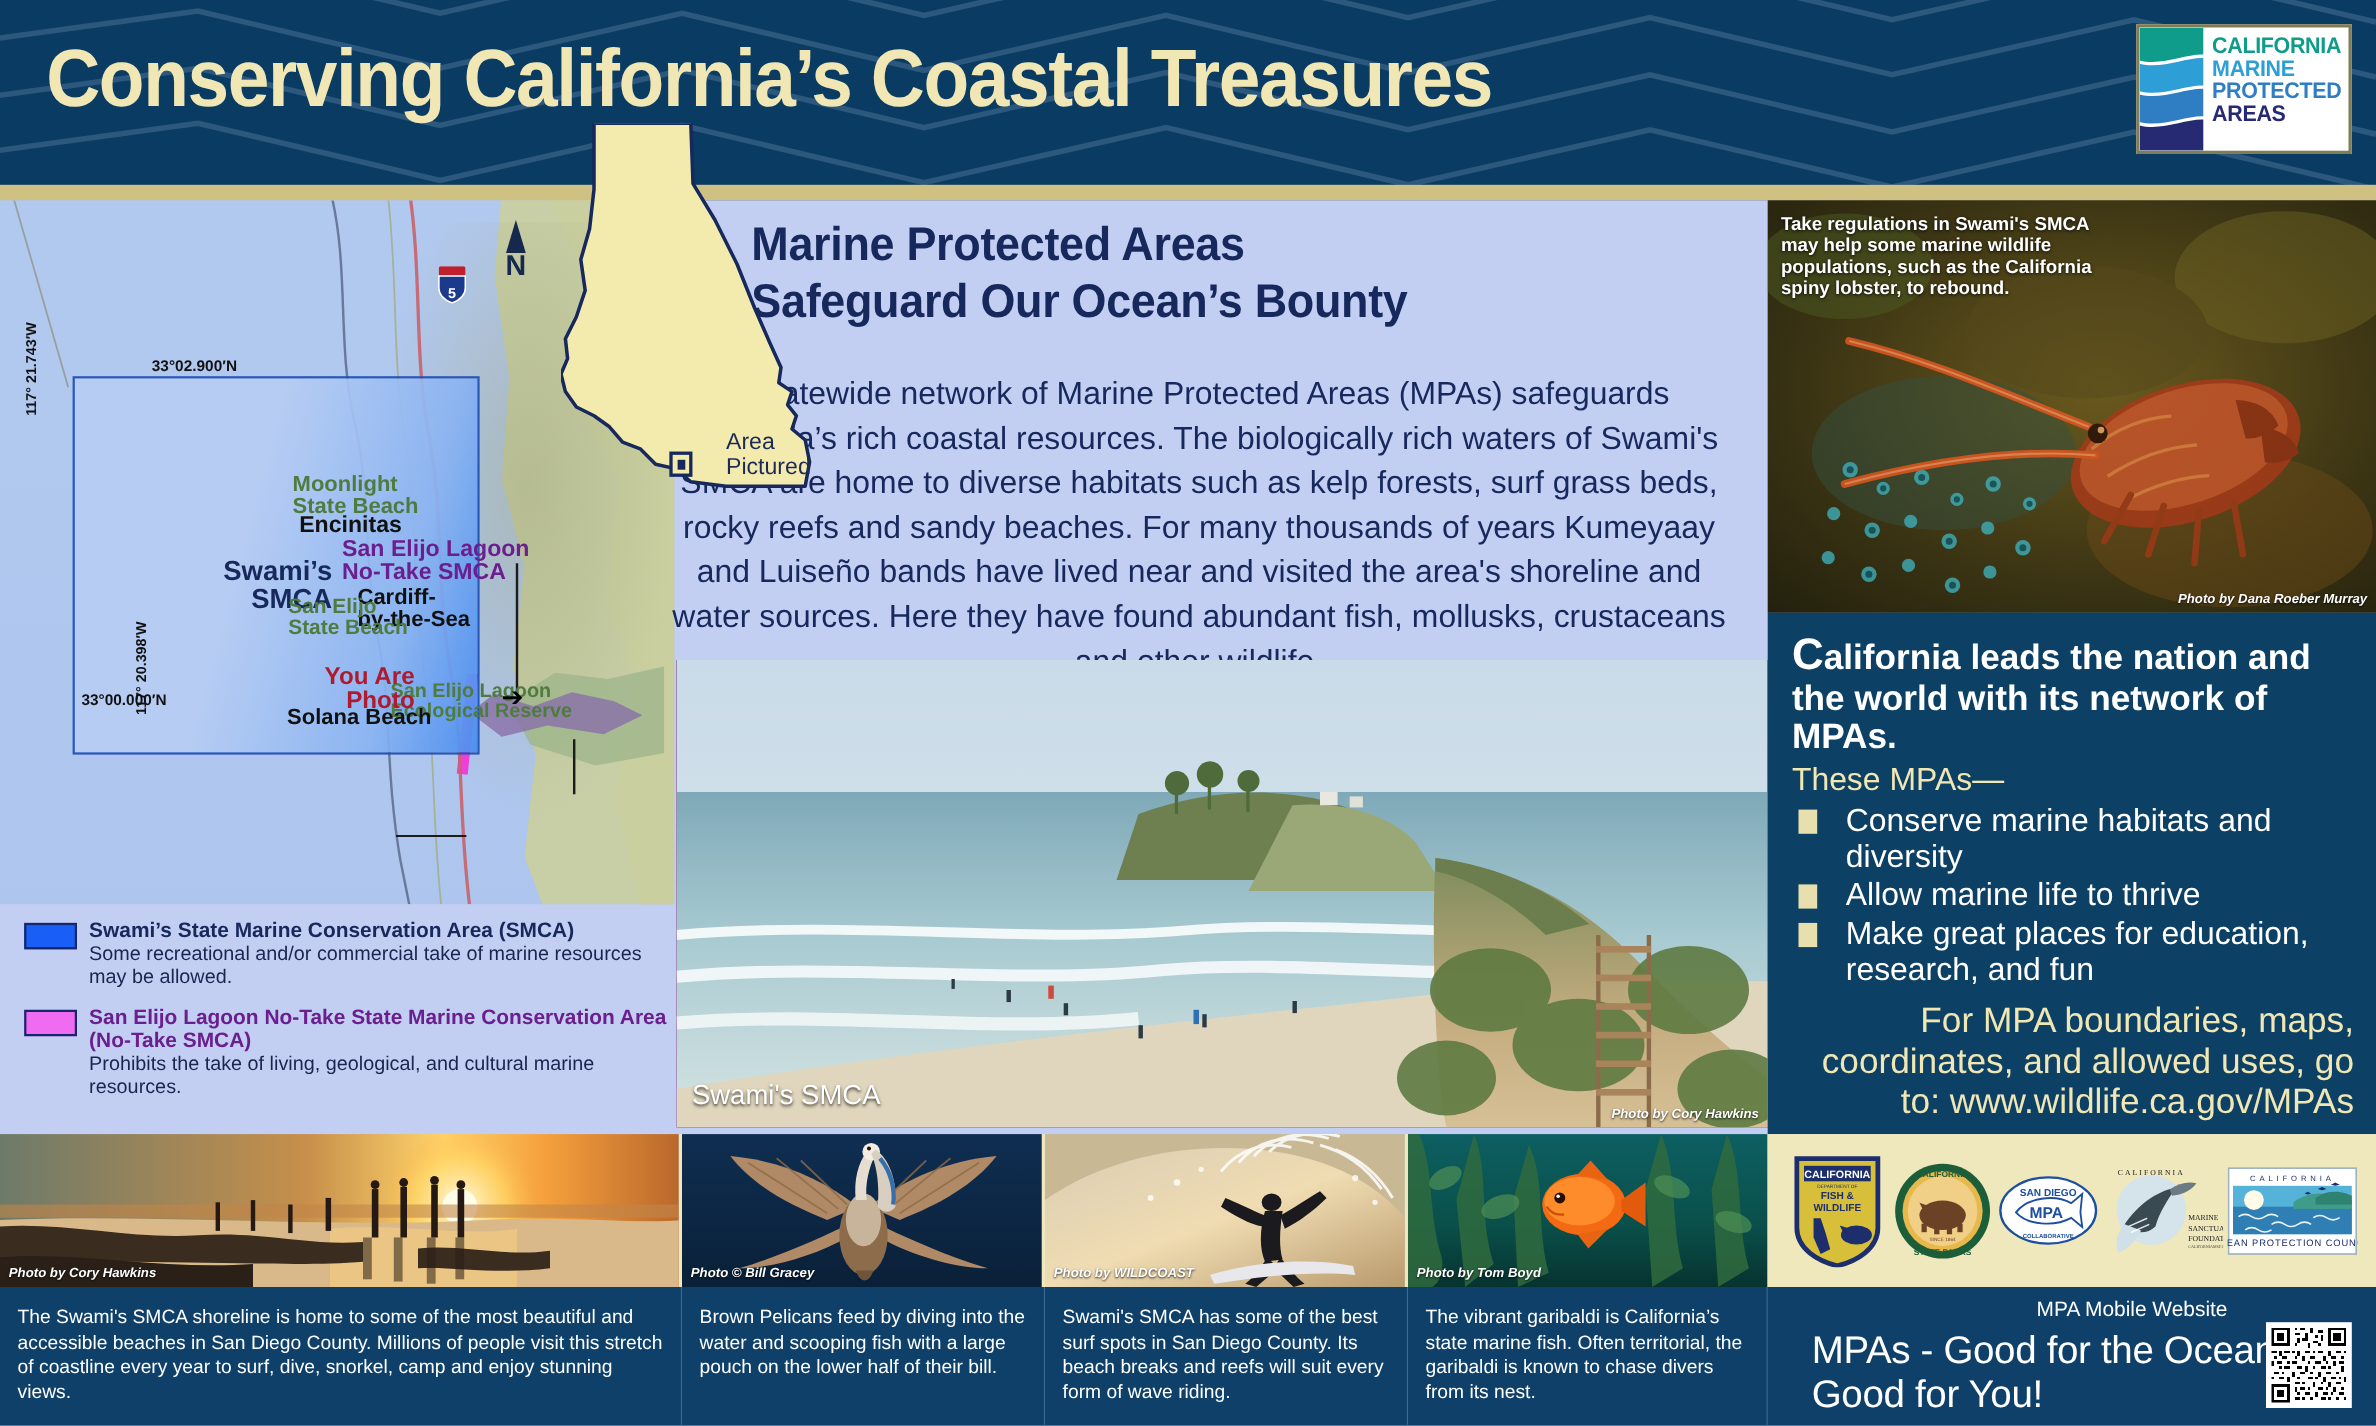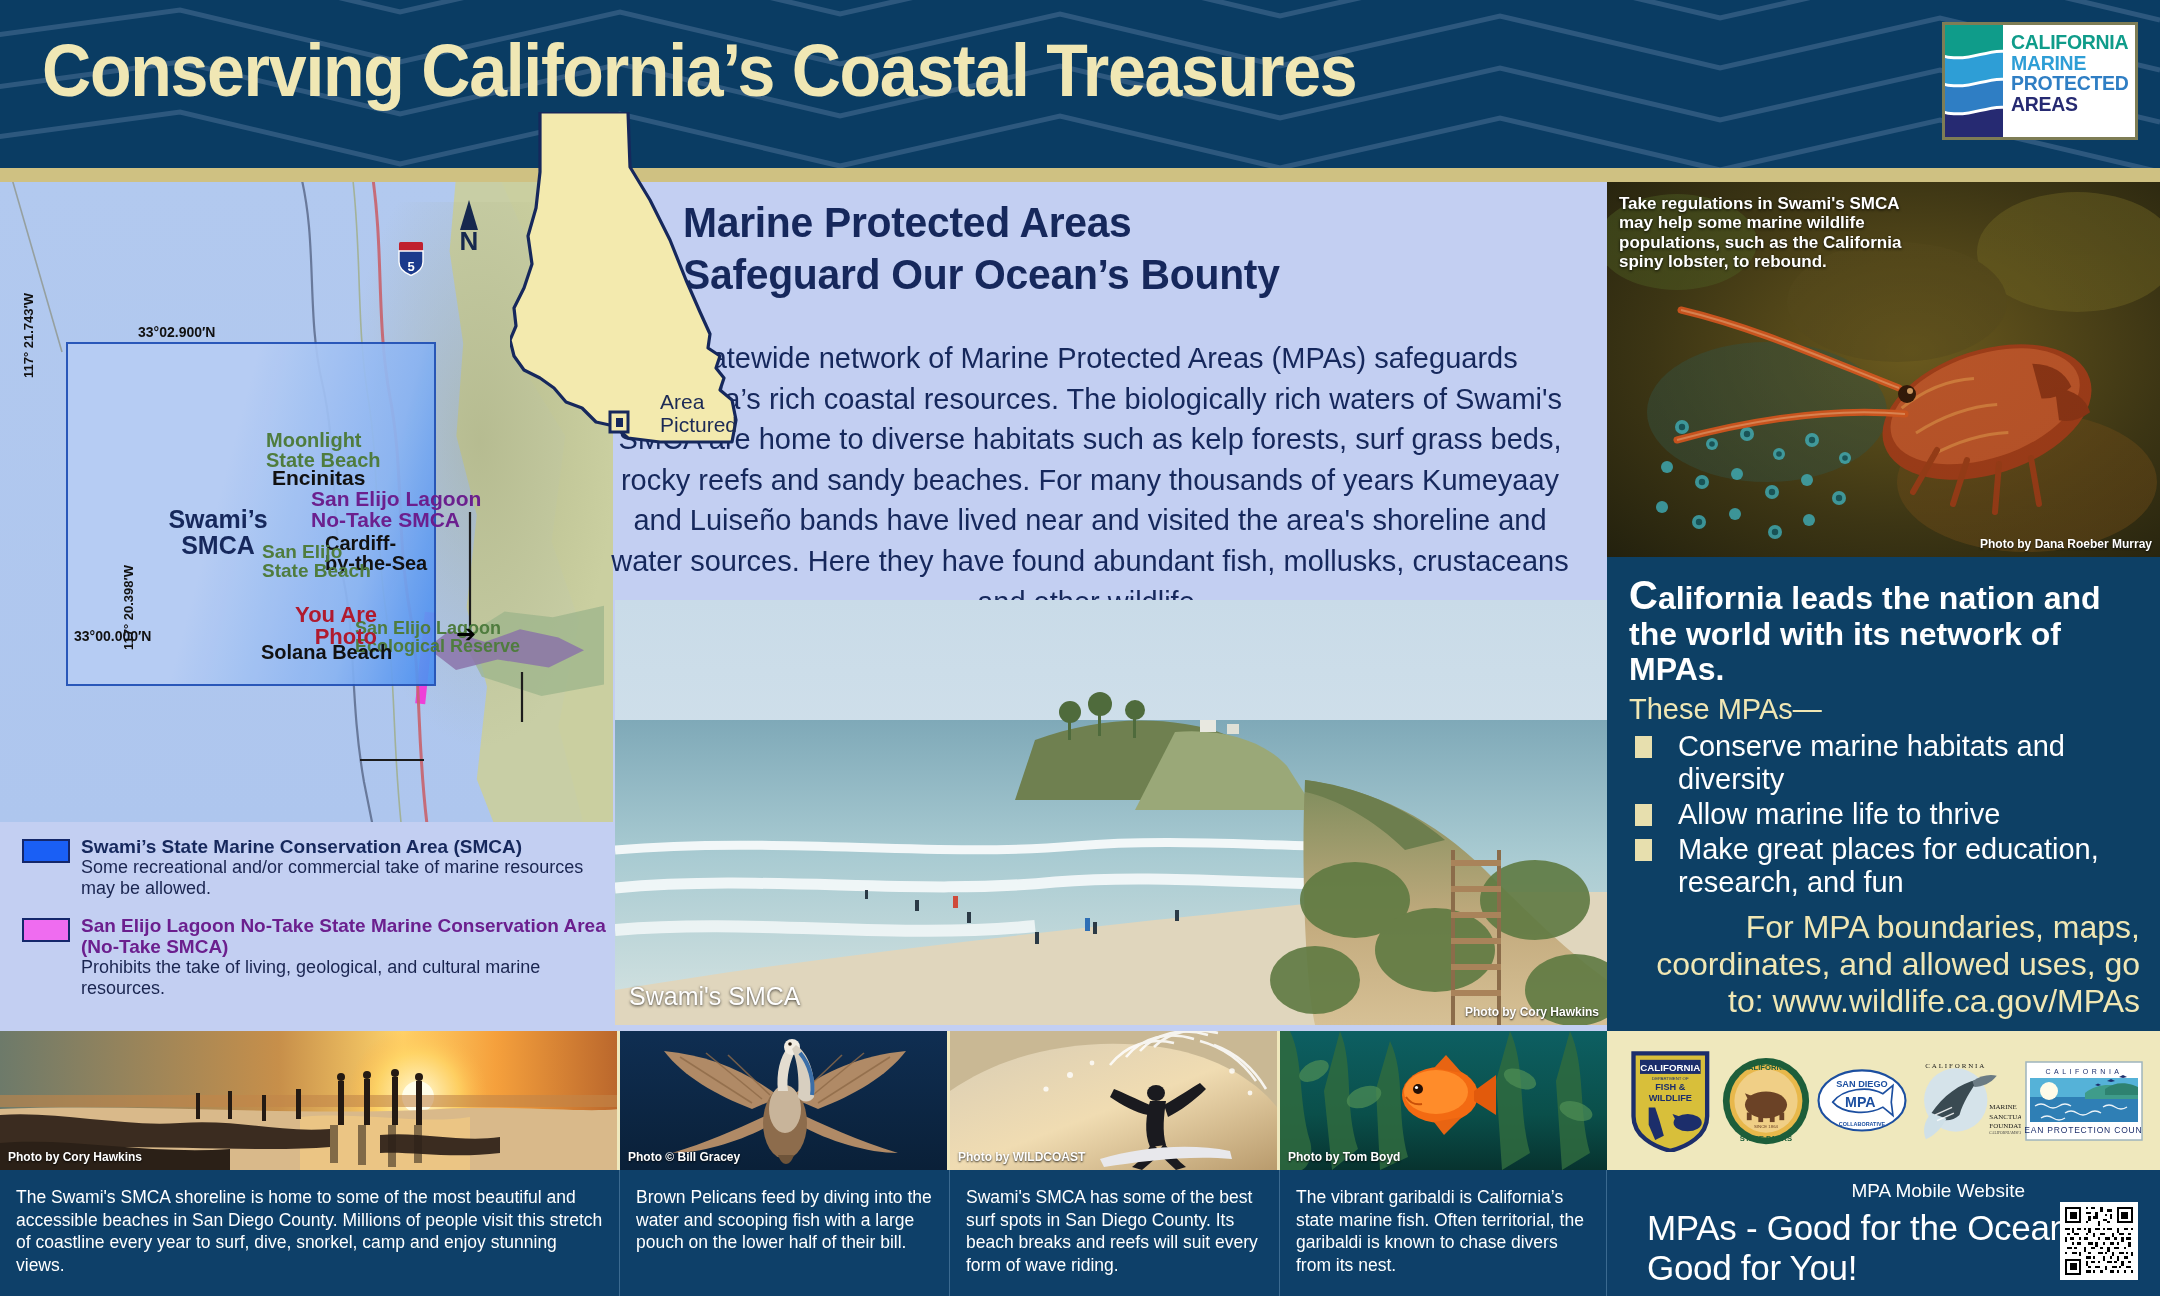--- a/index.html
+++ b/index.html
@@ -106,21 +106,21 @@
     text-align:center; font-stretch:condensed;
   }
 
   .beach-photo {
     position:absolute; left:615px; top:600px; width:992px; height:425px;
     overflow:hidden; background:#701a75;
   }
   .beach-lbl { position:absolute; left:14px; bottom:14px; font-size:25px; color:#fff;
      text-shadow:0 1px 3px rgba(0,0,0,.75); font-stretch:condensed; }
   .photo-credit { position:absolute; right:8px; bottom:6px; font-size:12px; color:#fff;
-     font-weight:bold; text-shadow:0 1px 2px rgba(0,0,0,.85); }
+     font-style:italic; font-weight:bold; text-shadow:0 1px 2px rgba(0,0,0,.85); }
 
   
   .lobster-photo { position:absolute; left:1607px; top:182px; width:553px; height:375px; overflow:hidden; background:#2e2410; }
   .lobster-cap { position:absolute; left:12px; top:12px; width:300px; font-size:17px; color:#fff;
       line-height:1.14; font-weight:bold; text-shadow:0 1px 3px rgba(0,0,0,.9); font-stretch:condensed; }
 
   .right-panel {
     position:absolute; left:1607px; top:557px; width:553px; height:474px;
     background:#0d4065; padding:16px 20px 0 22px;
   }
@@ -225,21 +225,21 @@
     <div class="north-arrow">
       <div class="n-tri"></div>
       <div class="n-txt">N</div>
     </div>
 
     <div class="map-lbl rot-lbl" style="left:22px; top:196px; font-size:13px; color:#111;">117° 21.743′W</div>
     <div class="map-lbl" style="left:138px; top:143px; font-size:14px; color:#111;">33°02.900′N</div>
     <div class="map-lbl" style="left:74px; top:447px; font-size:14px; color:#111;">33°00.000′N</div>
     <div class="map-lbl rot-lbl" style="left:122px; top:468px; font-size:13px; color:#111;">117° 20.398′W</div>
 
-    <div class="map-lbl" style="left:153px; top:325px; font-size:25px; color:#16285c; text-align:center; width:130px;">
+    <div class="map-lbl" style="left:172px; top:325px; font-size:25px; color:#16285c; text-align:right; width:130px;">
       <div>Swami’s</div>
       <div>SMCA</div>
     </div>
     <div class="map-lbl" style="left:266px; top:248px; font-size:20px; color:#4f7c3e;">Moonlight<br>State Beach</div>
     <div class="map-lbl" style="left:272px; top:285px; font-size:21px; color:#111;">Encinitas</div>
     <div class="map-lbl" style="left:311px; top:306px; font-size:21px; color:#6b1f8e;">San Elijo Lagoon<br>No-Take SMCA</div>
     <div class="map-lbl" style="left:325px; top:351px; font-size:20px; color:#111;">Cardiff-<br>by-the-Sea</div>
     <div class="map-lbl" style="left:262px; top:360px; font-size:19px; color:#4f7c3e; text-align:right; width:62px;">San Elijo<br>State Beach</div>
     <div class="map-lbl" style="left:355px; top:437px; font-size:18px; color:#4f7c3e;">San Elijo Lagoon<br>Ecological Reserve</div>
     <div class="map-lbl" style="left:261px; top:460px; font-size:20px; color:#111;">Solana Beach</div>

